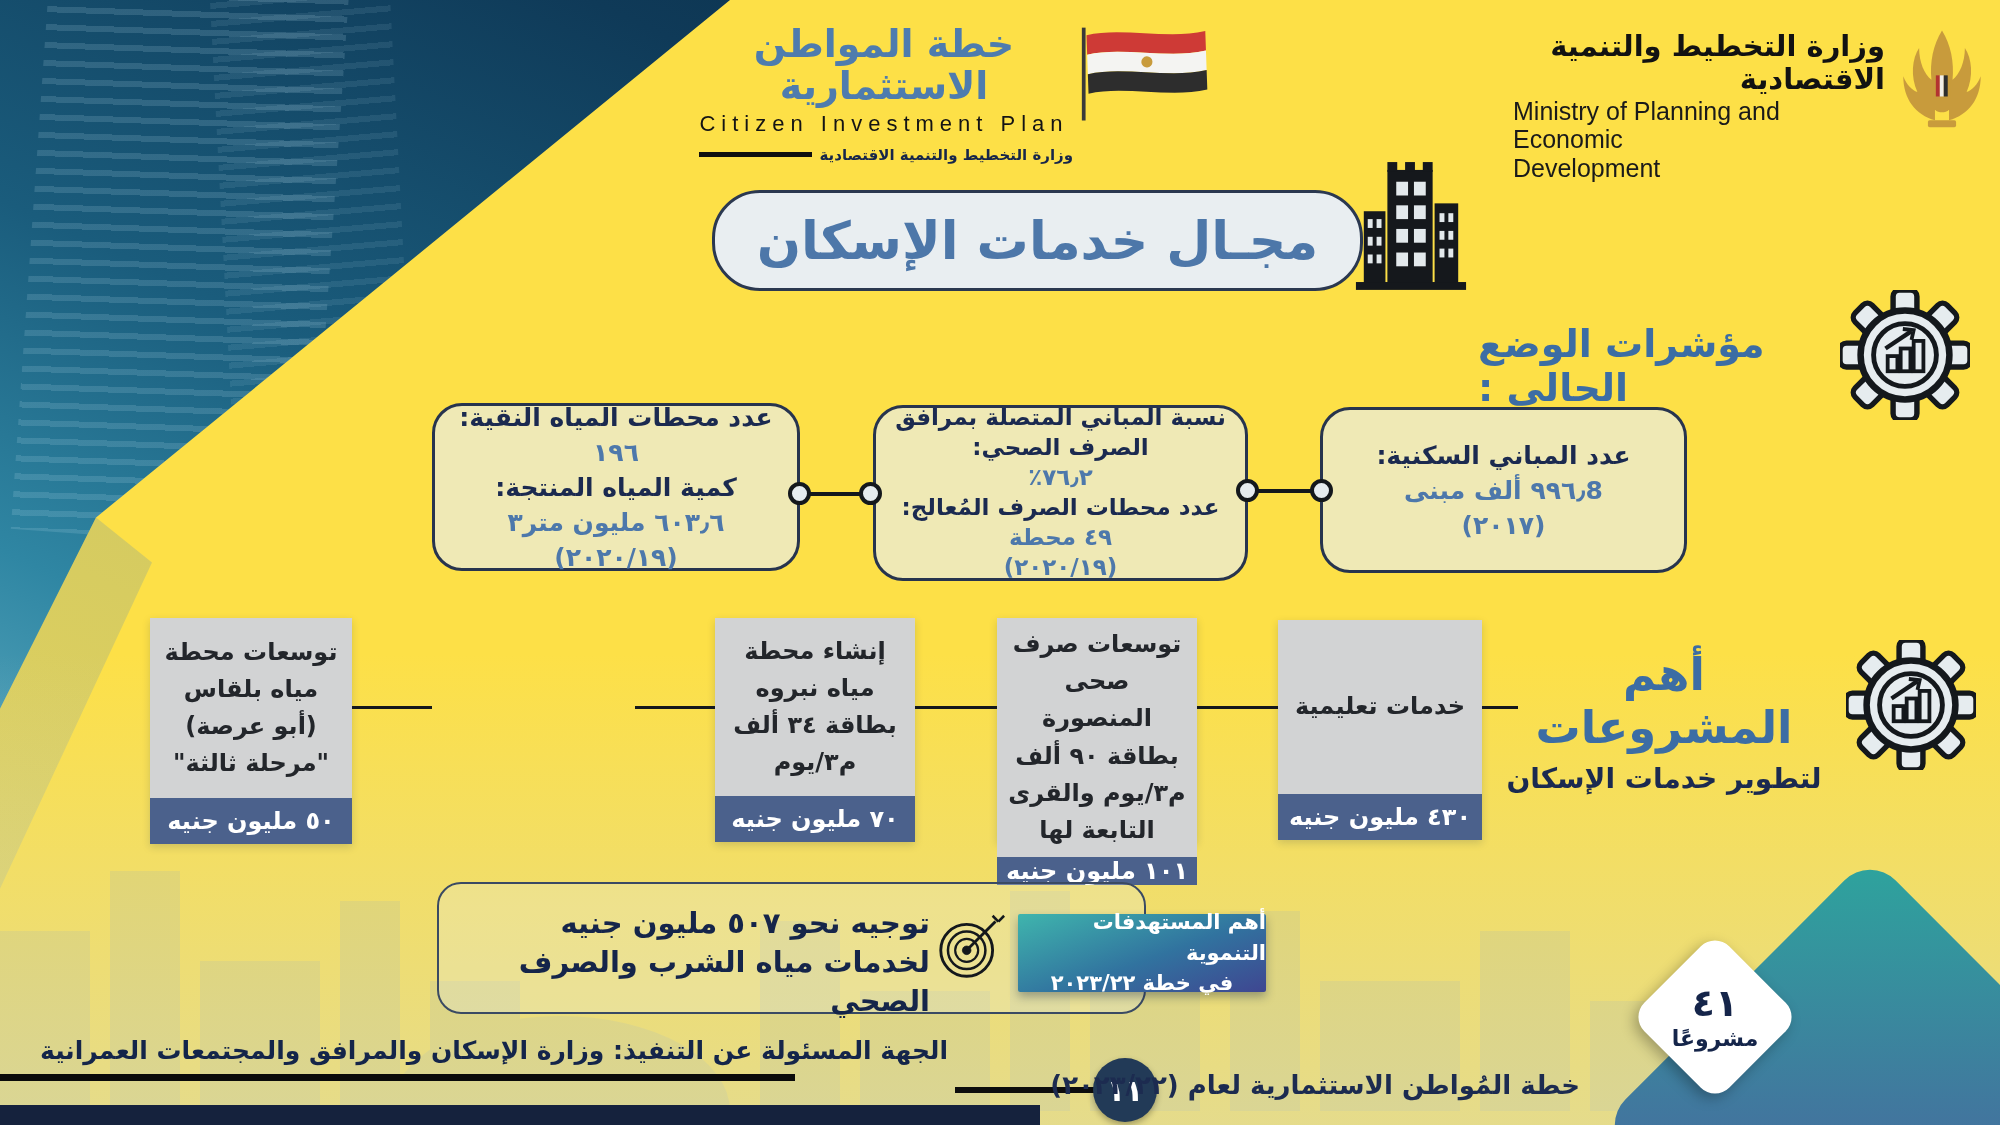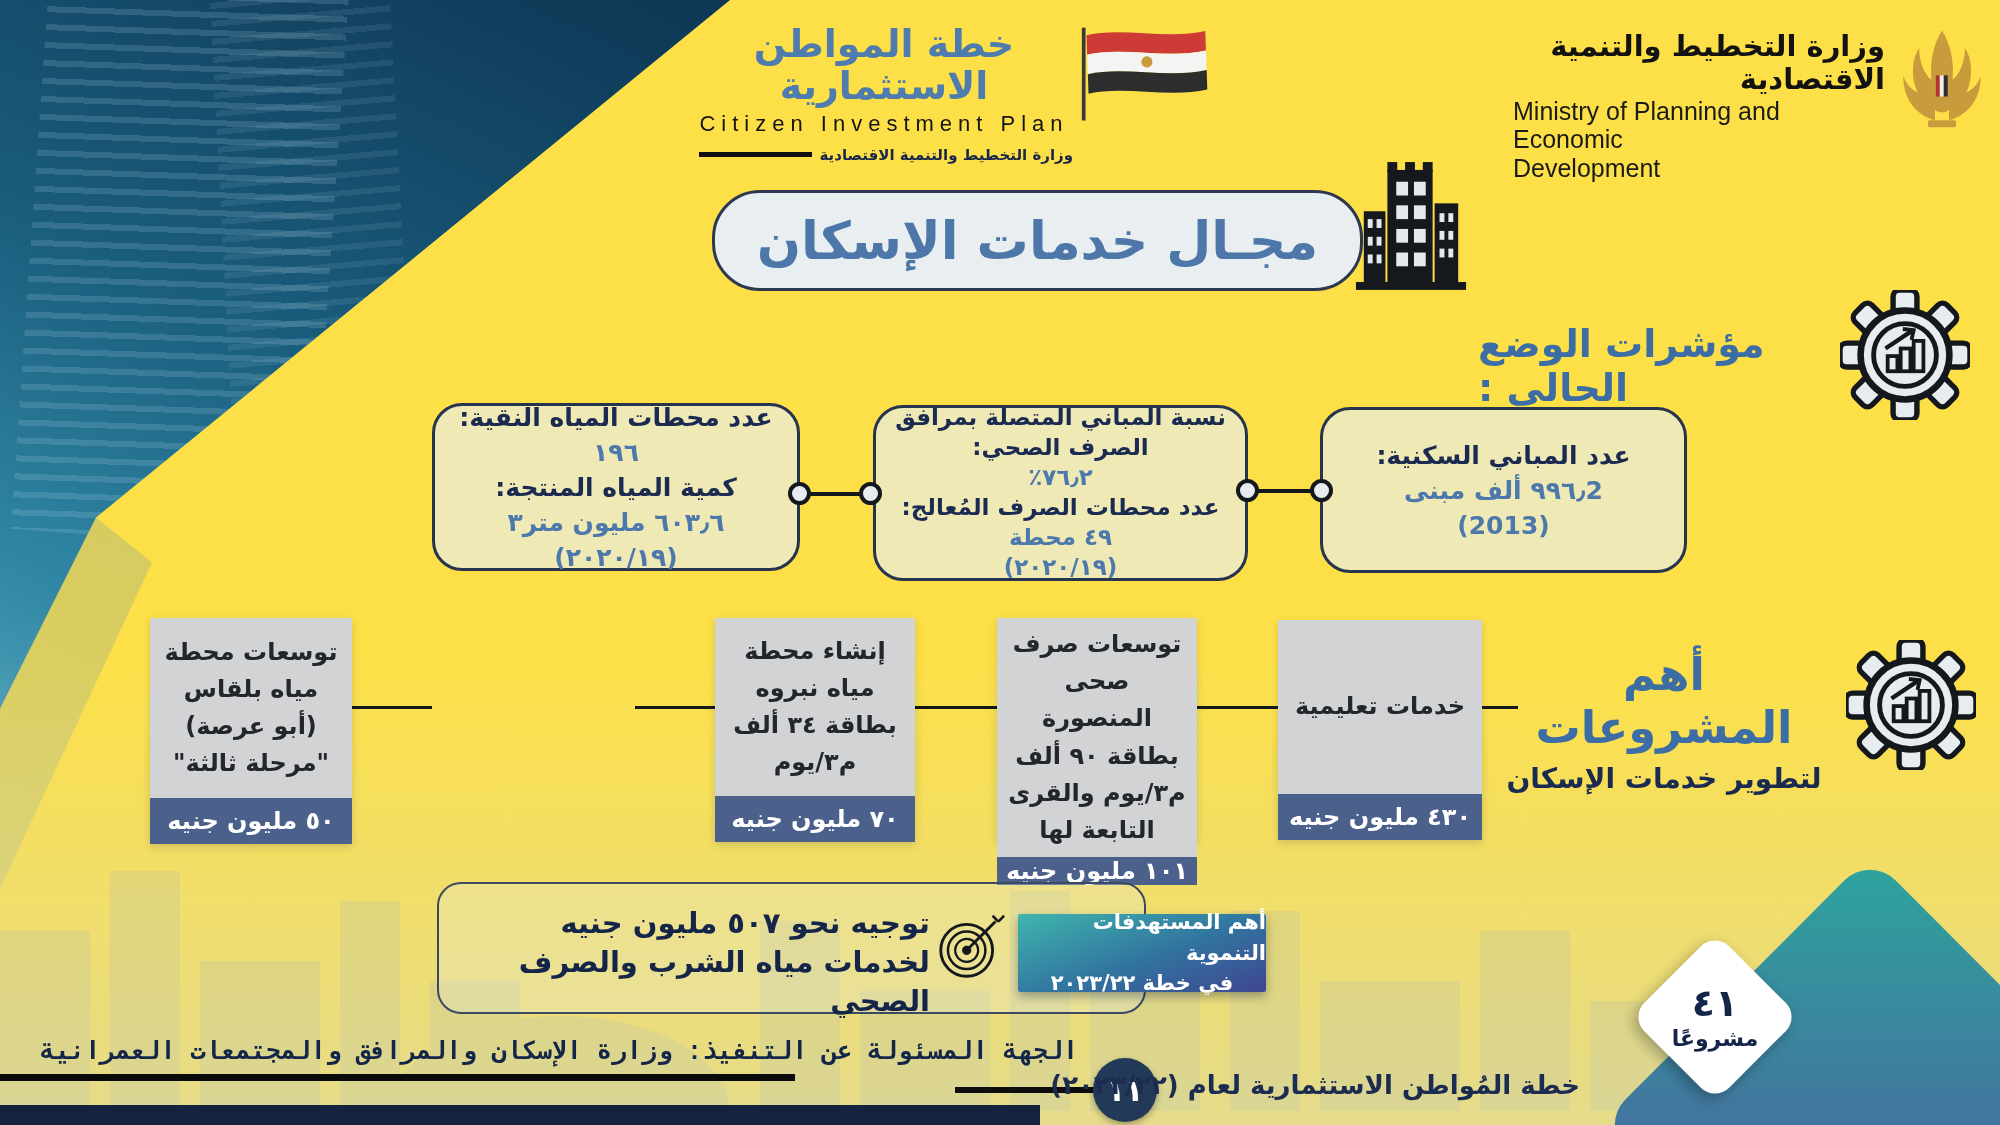--- a/index.html
+++ b/index.html
@@ -94,21 +94,21 @@
   .target-text{position:absolute;left:455px;top:904px;width:475px;
     font-size:29px;font-weight:bold;color:#15254a;direction:rtl;text-align:right;line-height:1.35;}
   .target-icon{position:absolute;left:935px;top:908px;}
   .badge{position:absolute;left:1018px;top:914px;width:248px;height:78px;border-radius:2px;
     background:linear-gradient(160deg,#3fb5ad 0%,#31739f 55%,#3f4691 100%);
     box-shadow:0 5px 10px rgba(20,40,70,.35);
     display:flex;flex-direction:column;align-items:center;justify-content:center;
     color:#fff;font-weight:bold;font-size:21px;direction:rtl;line-height:1.45;}
   
   .responsible{position:absolute;left:40px;top:1036px;font-size:25px;font-weight:bold;
-    color:#14254a;direction:rtl;white-space:nowrap;font-family:Liberation Mono, monospace;}
+    color:#14254a;direction:rtl;white-space:nowrap;}
   .resp-line{position:absolute;left:0;top:1074px;width:795px;height:7px;background:#0b0b0b;}
   .bottom-strip{position:absolute;left:0;top:1105px;width:1040px;height:20px;background:#15223d;}
   .page-line{position:absolute;left:955px;top:1087px;width:140px;height:6px;background:#0d0d0d;}
   .page-circle{position:absolute;left:1093px;top:1058px;width:64px;height:64px;border-radius:50%;
     background:#223a57;color:#fff;font-size:30px;font-weight:bold;
     display:flex;align-items:center;justify-content:center;box-shadow:0 3px 6px rgba(0,0,0,.3);}
   .plan-title{position:absolute;left:1150px;top:1070px;width:430px;font-size:26px;font-weight:bold;
     color:#1c2b50;direction:rtl;text-align:center;white-space:nowrap;}
   .count-diamond{position:absolute;left:1655px;top:957px;width:120px;height:120px;
     transform:rotate(45deg);border-radius:20px;background:#fff;box-shadow:0 6px 14px rgba(0,0,0,.28);}
@@ -237,22 +237,22 @@
       <rect x="44" y="61" width="9" height="14" stroke-width="3.5"></rect>
       <rect x="56" y="54" width="9" height="21" stroke-width="3.5"></rect>
       <rect x="68" y="47" width="9" height="28" stroke-width="3.5"></rect>
       <path d="M42 54 L66 38" stroke-width="4"></path>
       <path d="M58 36 L68 37 L66 46" stroke-width="3.5"></path>
     </g>
   </svg>
 
   <div class="ibox ib1">
     <div class="lbl">عدد المباني السكنية:</div>
-    <div class="val">٩٩٦٫2 ألف مبنى</div>
-    <div class="val">(2013)</div>
+    <div class="val">٩٩٦٫8 ألف مبنى</div>
+    <div class="val">(٢٠١٧)</div>
   </div>
 
   <div class="ibox ib2">
     <div class="lbl">نسبة المباني المتصلة بمرافق الصرف الصحي:</div>
     <div class="val">٧٦٫٢٪</div>
     <div class="lbl">عدد محطات الصرف المُعالج:</div>
     <div class="val">٤٩ محطة</div>
     <div class="val">(٢٠٢٠/١٩)</div>
   </div>
 

